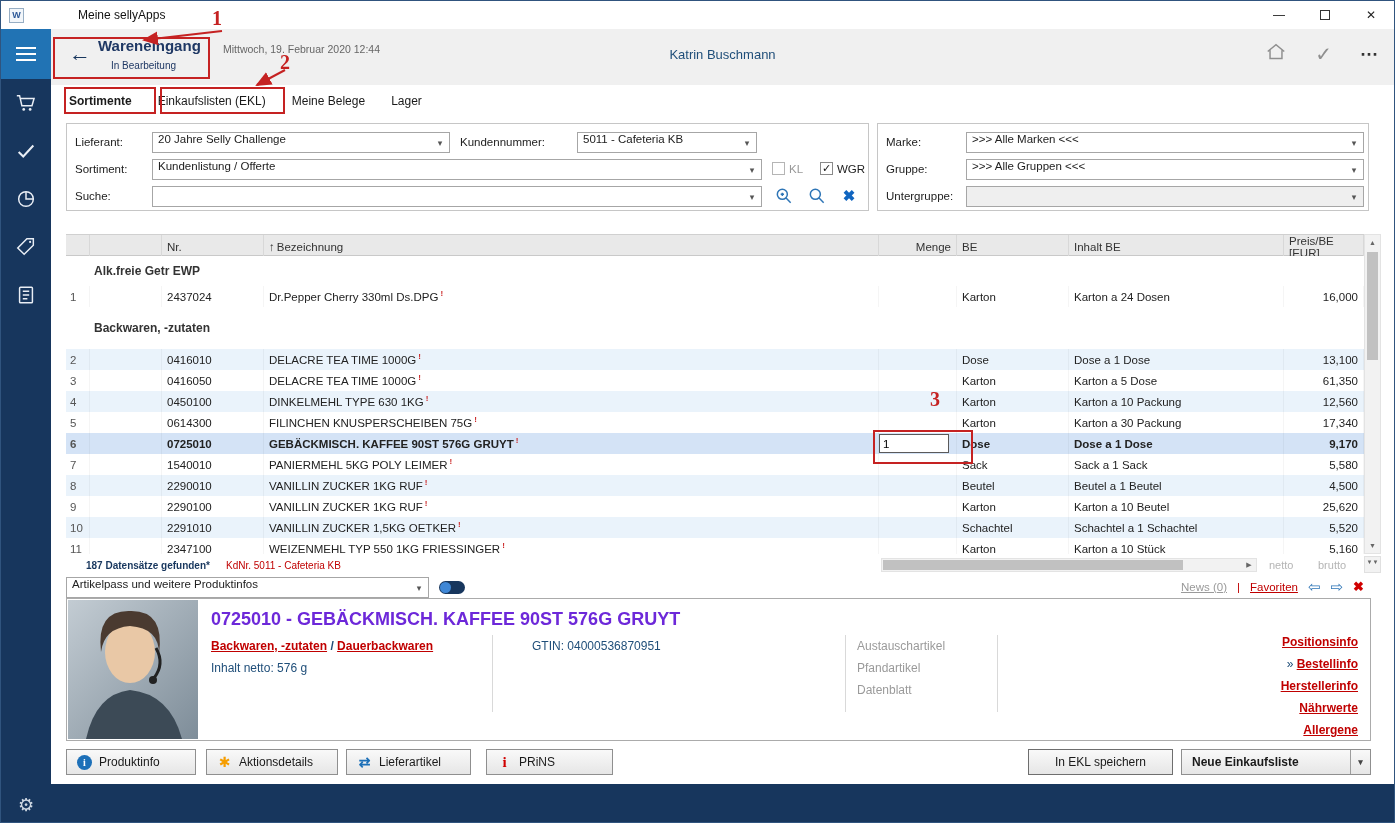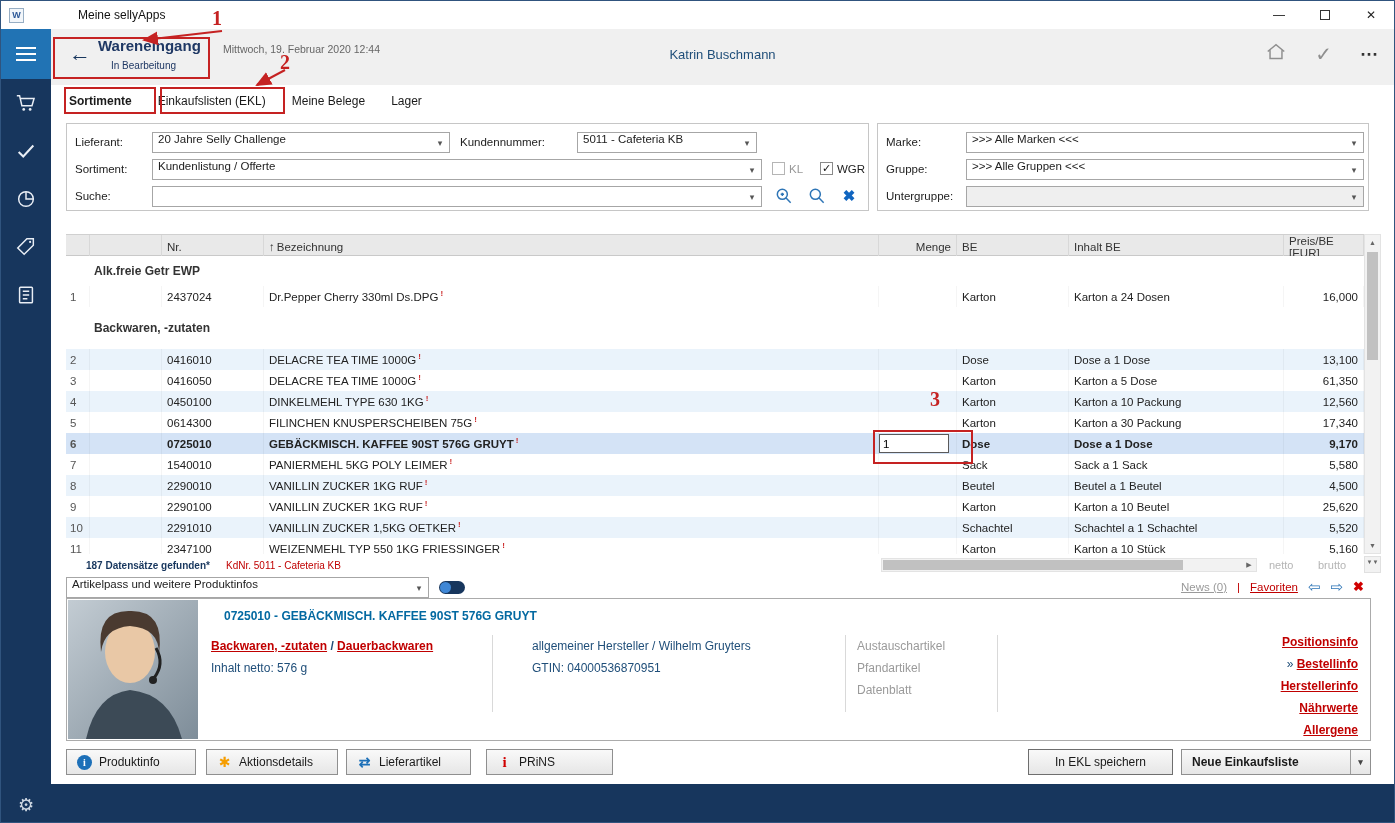--- a/index.html
+++ b/index.html
@@ -116,21 +116,21 @@
   .ib-right { position:absolute; right:0; top:3px; display:flex; align-items:center; gap:10px; font-size:11.5px; }
   .lnk-gray { color:#9a9a9a; text-decoration:underline; }
   .lnk-red { color:#c00000; text-decoration:underline; }
   .ib-sep { color:#c00000; }
   .nav-arr { color:#2e75b6; font-size:15px; line-height:1; }
   .red-x { color:#d00000; font-weight:bold; font-size:13px; }
 
   
   .detail { position:absolute; left:15px; top:569px; width:1305px; height:143px; border:1px solid #ababab; background:#fff; }
   .photo { position:absolute; left:1px; top:1px; width:130px; height:139px; overflow:hidden; }
-  .d-title { position:absolute; left:157px; top:10px; font-size:12px; font-weight:bold; color:#0369a1; }
+  .d-title { position:absolute; left:144px; top:10px; font-size:18px; font-weight:bold; color:#6d28d9; }
   .d-colA { position:absolute; left:144px; top:36px; font-size:12px; line-height:22px; color:#1f4e79; }
   .d-colB { position:absolute; left:465px; top:36px; font-size:12px; line-height:22px; color:#1f4e79; }
   .d-flags { position:absolute; left:790px; top:36px; font-size:12px; line-height:22px; color:#9a9a9a; }
   .d-links { position:absolute; right:12px; top:32px; text-align:right; font-size:12px; line-height:22px; }
   .d-links .pref { color:#1f4e79; text-decoration:none; }
   .rlink { color:#c00000; text-decoration:underline; font-weight:bold; }
   .catsep { color:#1f4e79; font-weight:bold; }
   .vline { position:absolute; top:36px; bottom:28px; width:1px; background:#d9d9d9; }
 
   
@@ -523,21 +523,20 @@
           <circle cx="85" cy="80" r="4" fill="#222"></circle>
         </svg>
       </div>
       <div class="d-title">0725010 - GEBÄCKMISCH. KAFFEE 90ST 576G GRUYT</div>
       <div class="d-colA">
         <div><span class="rlink">Backwaren, -zutaten</span><span class="catsep"> / </span><span class="rlink">Dauerbackwaren</span></div>
         <div>Inhalt netto: 576 g</div>
       </div>
       <div class="vline" style="left:425px;"></div>
       <div class="d-colB">
-        <div>allgemeiner Hersteller / Wilhelm Gruyters</div>
         <div>GTIN: 04000536870951</div>
       </div>
       <div class="vline" style="left:778px;"></div>
       <div class="d-flags">
           <div class="flagline">Austauschartikel</div>
           <div class="flagline">Pfandartikel</div>
           <div class="flagline">Datenblatt</div>
         </div>
       <div class="vline" style="left:930px;"></div>
       <div class="d-links">

